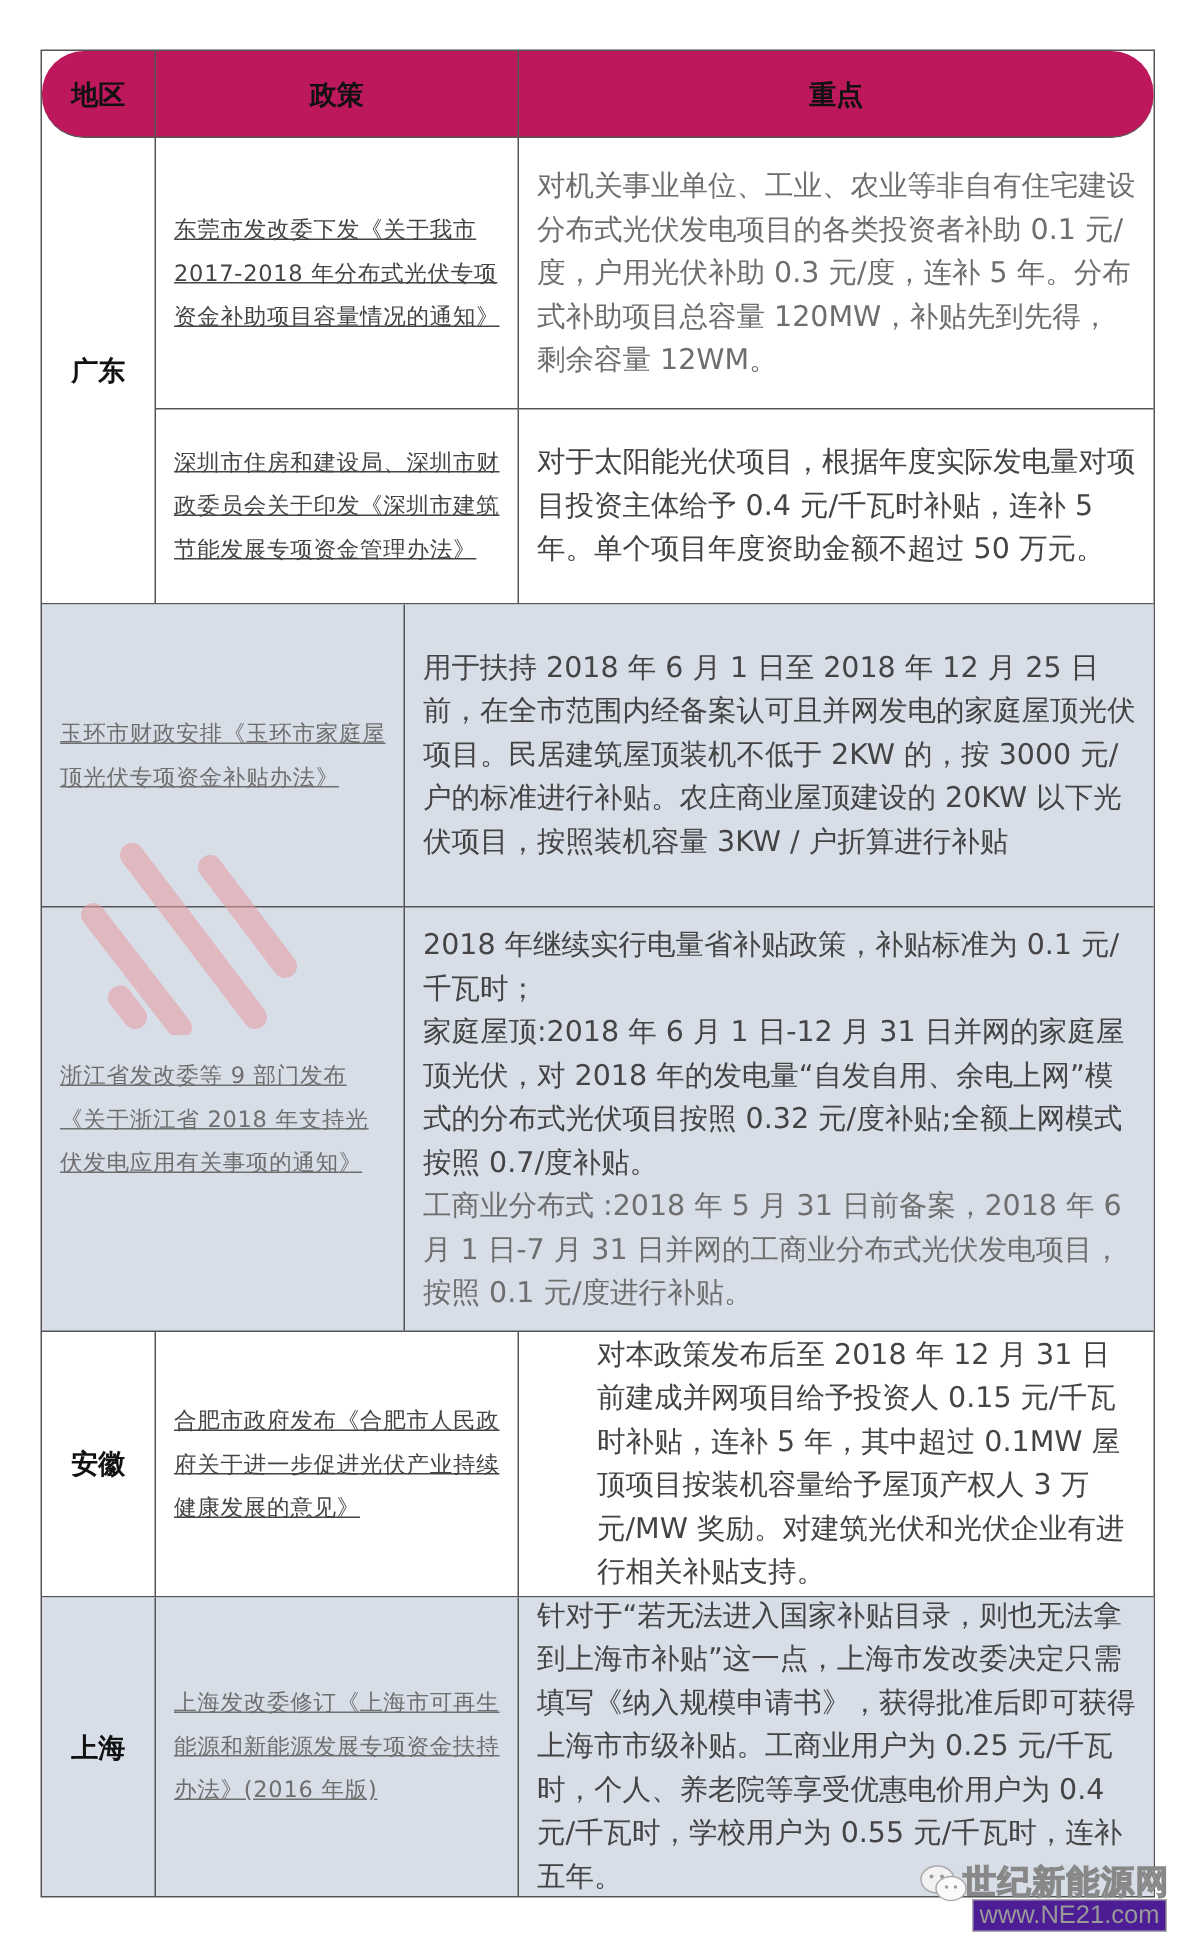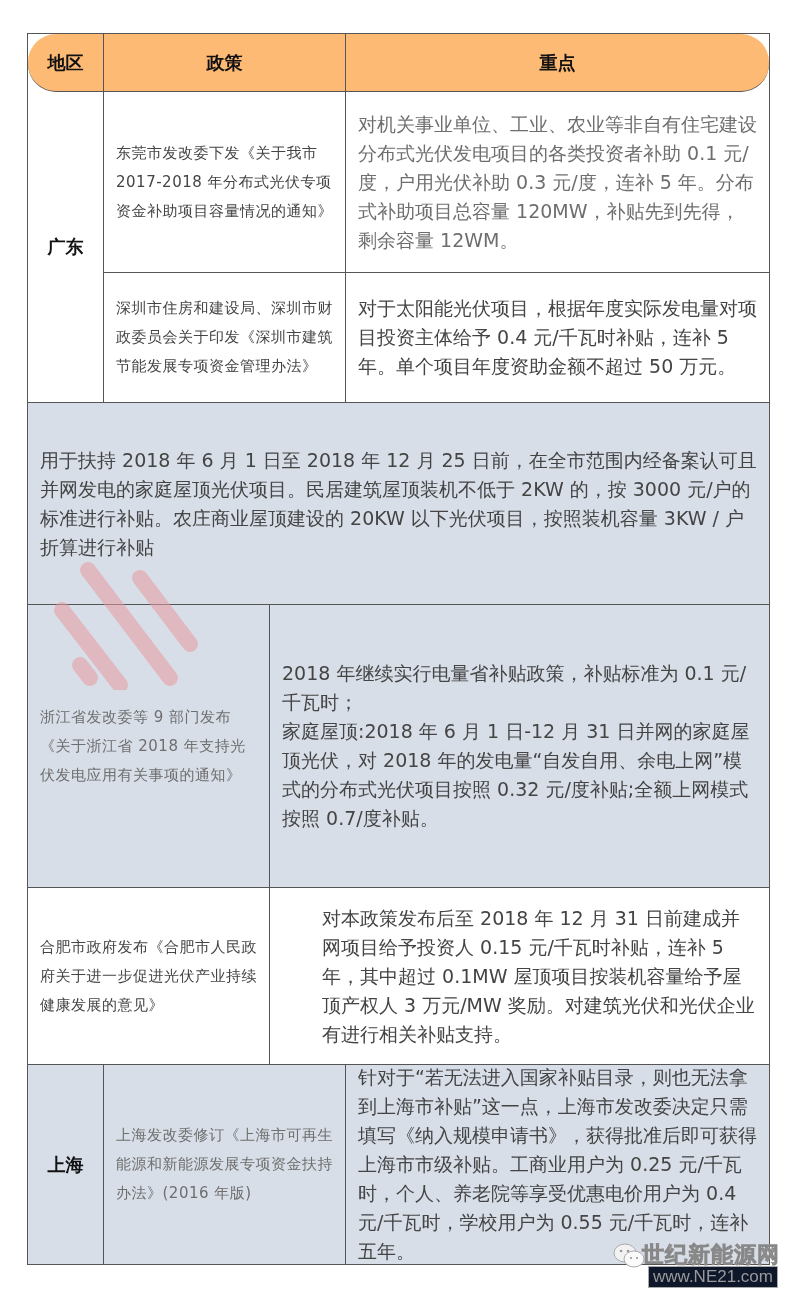--- a/index.html
+++ b/index.html
@@ -6,49 +6,49 @@
   body { width: 800px; height: 1296px; position: relative; overflow: hidden;
          font-family: "DejaVu Sans", "Liberation Sans", sans-serif; }
   .table { position: absolute; left: 27px; top: 33px; width: 743px;
            border: 1.5px solid #555; box-sizing: border-box; }
   .row { display: flex; }
   .cell { box-sizing: border-box; border-right: 1.5px solid #555; }
   .cell:last-child { border-right: none; }
   .c-region { width: 76px; }
   .c-policy { width: 242px; }
   .c-key { flex: 1; }
-  .header { height: 57px; background: #fdba74; border-bottom: 1.5px solid #555; border-radius: 28px; }
+  .header { height: 57px; background: #be185d; border-bottom: 1.5px solid #555; border-radius: 28px; }
   .header .cell { display: flex; align-items: center; justify-content: center;
                   font-size: 18px; font-weight: bold; color: #111; }
   .group { display: flex; border-bottom: 1.5px solid #555; }
   .group:last-child { border-bottom: none; }
   .group.shaded { background: #d8dee8; }
   .region { width: 76px; border-right: 1.5px solid #555; box-sizing: border-box;
             display: flex; align-items: center; justify-content: center;
             font-size: 18px; font-weight: bold; color: #111; flex-shrink: 0; }
   .subrows { flex: 1; display: flex; flex-direction: column; }
   .sub { display: flex; border-bottom: 1.5px solid #555; box-sizing: border-box; }
   .sub:last-child { border-bottom: none; }
   .policy { width: 242px; border-right: 1.5px solid #555; box-sizing: border-box;
             display: flex; align-items: center; padding: 0 12px;
             font-size: 15px; line-height: 29px; color: #444; letter-spacing: 0.5px;
-            flex-shrink: 0; }
+            flex-shrink: 0; text-decoration: underline; }
   .key { flex: 1; display: flex; align-items: center; padding: 0 12px;
          font-size: 19px; line-height: 29px; color: #444; }
   .key p { margin: 0; }
   .grey { color: #6e6e6e; }
   .watermark { position: absolute; left: 50px; top: 560px; width: 700px; height: 130px;
                pointer-events: none; opacity: 0.55; }
   .wm-text { position: absolute; left: 190px; top: 10px; font-size: 92px; font-weight: bold;
              color: #e89aa0; letter-spacing: 6px; white-space: nowrap; }
   .footer-mark { position: absolute; left: 612px; top: 1240px; width: 188px; height: 56px; }
   .fm-title { position: absolute; left: 30px; top: 0px; font-size: 22px; font-weight: bold;
               color: #e8e8e8; -webkit-text-stroke: 0.8px #888; white-space: nowrap; letter-spacing: 1px; }
   .fm-url { position: absolute; left: 36px; top: 26px; font-size: 17px; color: #999;
-            border: 1px solid #aaa; padding: 0 4px; line-height: 20px; background: #0f172a;
+            border: 1px solid #aaa; padding: 0 4px; line-height: 20px; background: #4c1d95;
             font-family: "Liberation Sans", sans-serif; }
   .fm-icon { position: absolute; left: 0; top: 2px; }
 </style>
 </head>
 <body>
 
 <div class="table">
   <div class="row header">
     <div class="cell c-region">地区</div>
     <div class="cell c-policy">政策</div>
@@ -65,35 +65,38 @@
       <div class="sub" style="height:129px;">
         <div class="policy">深圳市住房和建设局、深圳市财政委员会关于印发《深圳市建筑节能发展专项资金管理办法》</div>
         <div class="key">对于太阳能光伏项目，根据年度实际发电量对项目投资主体给予 0.4 元/千瓦时补贴，连补 5 年。单个项目年度资助金额不超过 50 万元。</div>
       </div>
     </div>
   </div>
 
   <div class="group shaded">
     <div class="subrows">
       <div class="sub" style="height:202px;">
+        <div class="policy grey">玉环市财政安排《玉环市家庭屋顶光伏专项资金补贴办法》</div>
         <div class="key">用于扶持 2018 年 6 月 1 日至 2018 年 12 月 25 日前，在全市范围内经备案认可且并网发电的家庭屋顶光伏项目。民居建筑屋顶装机不低于 2KW 的，按 3000 元/户的标准进行补贴。农庄商业屋顶建设的 20KW 以下光伏项目，按照装机容量 3KW / 户折算进行补贴</div>
       </div>
       <div class="sub" style="height:282px;">
         <div class="policy grey">浙江省发改委等 9 部门发布《关于浙江省 2018 年支持光伏发电应用有关事项的通知》</div>
         <div class="key">
           <div>
             <p>2018 年继续实行电量省补贴政策，补贴标准为 0.1 元/千瓦时；</p>
             <p>家庭屋顶:2018 年 6 月 1 日-12 月 31 日并网的家庭屋顶光伏，对 2018 年的发电量“自发自用、余电上网”模式的分布式光伏项目按照 0.32 元/度补贴;全额上网模式按照 0.7/度补贴。</p>
+            <p class="grey">工商业分布式 :2018 年 5 月 31 日前备案，2018 年 6 月 1 日-7 月 31 日并网的工商业分布式光伏发电项目，按照 0.1 元/度进行补贴。</p>
           </div>
         </div>
       </div>
     </div>
   </div>
 
   <div class="group">
+    <div class="region">安徽</div>
     <div class="subrows">
       <div class="sub" style="height:176px;gap:40px;">
         <div class="policy">合肥市政府发布《合肥市人民政府关于进一步促进光伏产业持续健康发展的意见》</div>
         <div class="key">对本政策发布后至 2018 年 12 月 31 日前建成并网项目给予投资人 0.15 元/千瓦时补贴，连补 5 年，其中超过 0.1MW 屋顶项目按装机容量给予屋顶产权人 3 万元/MW 奖励。对建筑光伏和光伏企业有进行相关补贴支持。</div>
       </div>
     </div>
   </div>
 
   <div class="group shaded">
     <div class="region">上海</div>

